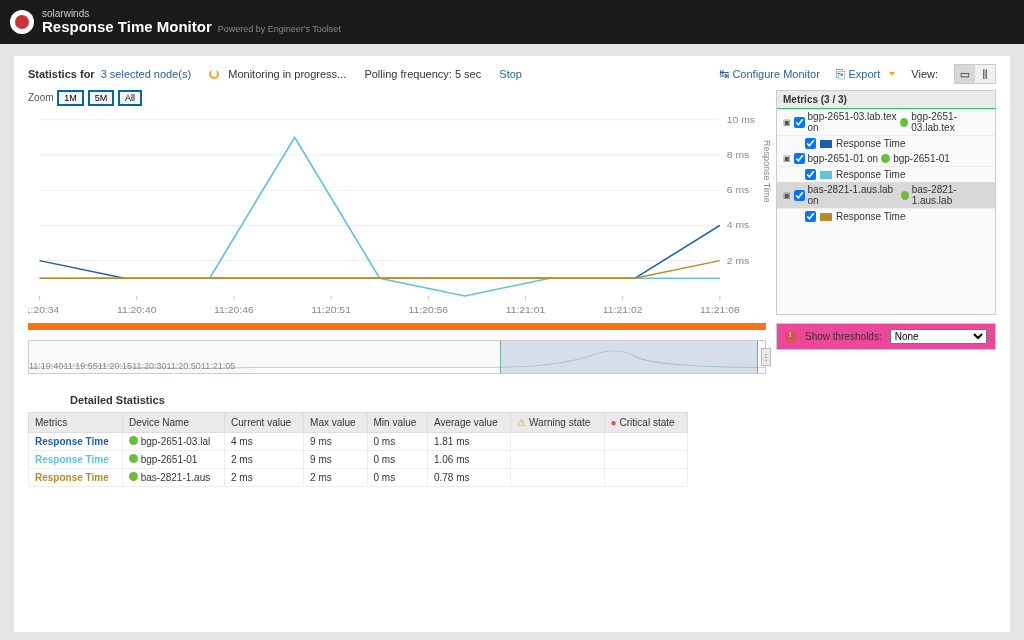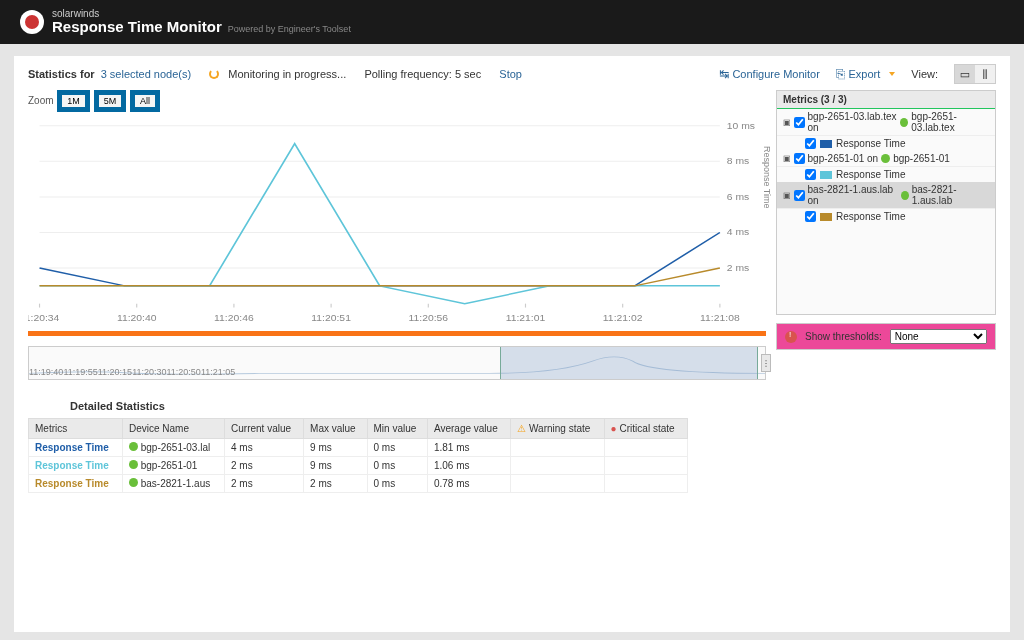--- a/index.html
+++ b/index.html
@@ -1,18 +1,18 @@
 <!DOCTYPE html>
 <html><head>
 <meta charset="utf-8">
 <style>
 * { box-sizing: border-box; margin: 0; padding: 0; }
 body { font-family: Arial, sans-serif; font-size: 11px; background: #e5e5e5; color: #333; }
 .app { width: 1024px; height: 640px; background: #e5e5e5; overflow: hidden; position: relative; }
-.titlebar { background: #1a1a1a; color: #fff; height: 44px; display: flex; align-items: center; padding: 0 20px; }
+.titlebar { background: #1a1a1a; color: #fff; height: 44px; display: flex; align-items: center; padding: 0 10px; }
 .logo { width: 24px; height: 24px; border-radius: 50%; background: #fff; margin-right: 8px; position: relative; display: flex; align-items: center; justify-content: center; }
 .logo::before { content:""; width: 14px; height: 14px; background: #cc3333; border-radius: 50%; display: block; }
 .brand { display: flex; flex-direction: column; line-height: 1.1; }
 .brand-top { font-size: 10px; color: #ccc; }
 .brand-title { font-size: 15px; font-weight: bold; color: #fff; }
 .brand-sub { font-size: 9px; color: #888; margin-left: 6px; }
 .title-right { margin-left: auto; display: flex; align-items: center; gap: 14px; font-size: 11px; color: #ddd; }
 .title-right span { cursor: pointer; display: inline-flex; align-items: center; gap: 4px; }
 .gear::before { content:"⚙"; font-size: 12px; }
 .info-icn::before { content:"ⓘ"; font-size: 12px; }
@@ -30,23 +30,23 @@
 .btn-link { color:#2a6496; cursor:pointer; display:inline-flex; align-items:center; gap:3px; }
 .arrow-down { width:0; height:0; border-left:3px solid transparent; border-right:3px solid transparent; border-top:4px solid #f5a623; display:inline-block; }
 .icn-config::before { content:"↹"; font-size:12px; }
 .icn-export::before { content:"⎘"; font-size:12px; }
 
 .main-row { display:flex; gap:10px; margin-top:6px; }
 .chart-col { flex: 1; }
 .side-col { width: 220px; }
 
 .zoom-row { font-size:10px; color:#555; margin-bottom:4px; }
-.zoom-btn { border:5px solid #0369a1; background:#f5f5f5; padding:1px 5px; font-size:9px; cursor:pointer; margin-left:1px; }
-
-.chart { height: 220px; position:relative; border-bottom:5px solid #f97316; }
+.zoom-btn { border:2px solid #0369a1; background:#f5f5f5; padding:1px 5px; font-size:9px; cursor:pointer; margin-left:1px; }
+
+.chart { height: 220px; position:relative; border-bottom:7px solid #f97316; }
 .chart svg { width:100%; height:100%; }
 .axis-text { fill:#888; font-size:9px; }
 .axis-label-side { position:absolute; right:-6px; top:30px; writing-mode:vertical-rl; font-size:9px; fill:#888; color:#888; }
 
 .range-strip { height:34px; border:1px solid #ccc; margin-top:10px; background:#fafafa; position:relative; }
 .range-strip .mini-sel { position:absolute; top:0; bottom:0; background:rgba(130,160,200,0.3); border-left:1px solid #7a9; border-right:1px solid #7a9; }
 .range-strip .mini-labels { position:absolute; bottom:2px; left:0; right:0; display:flex; justify-content:flex-start; font-size:9px; color:#888; }
 .range-handle { position:absolute; right:-6px; top:50%; transform:translateY(-50%); width:10px; height:18px; background:#e8e8e8; border:1px solid #bbb; font-size:8px; display:flex; align-items:center; justify-content:center; }
 
 .side-panel { border:1px solid #ccc; height:225px; background:#fafafa; font-size:10px; }

